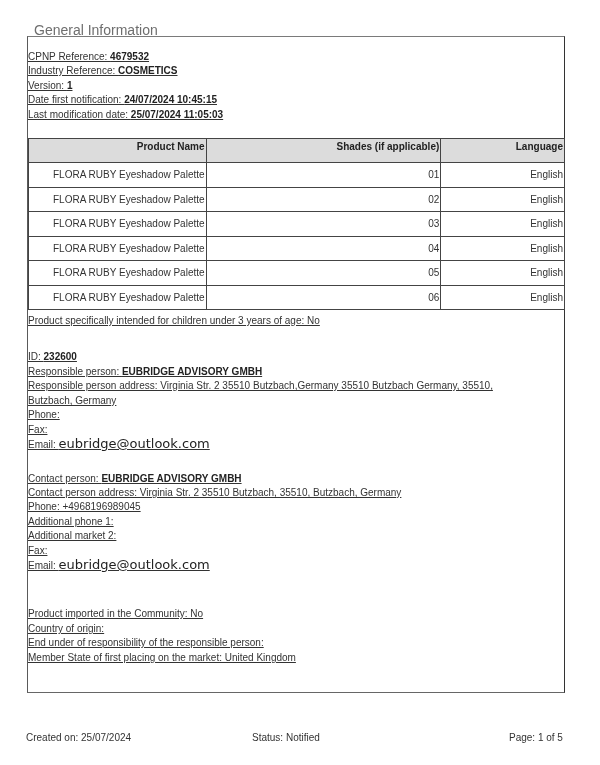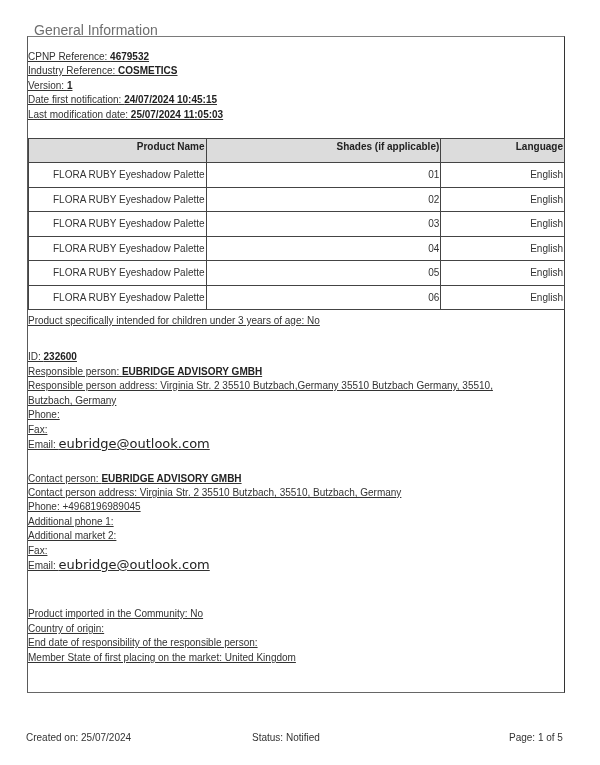--- a/index.html
+++ b/index.html
@@ -109,19 +109,19 @@
 <div class="line" style="top:473px"><span>Contact person: </span><b>EUBRIDGE ADVISORY GMBH</b></div>
 <div class="line" style="top:487px">Contact person address:  Virginia Str. 2 35510 Butzbach, 35510, Butzbach, Germany</div>
 <div class="line" style="top:501px">Phone: +4968196989045</div>
 <div class="line" style="top:516px">Additional phone 1:</div>
 <div class="line" style="top:530px">Additional market 2:</div>
 <div class="line" style="top:545px">Fax:</div>
 <div class="line" style="top:559px"><span>Email: </span><span class="mono-email">eubridge@outlook.com</span></div>
 
 <div class="line" style="top:608px">Product imported in the Community: No</div>
 <div class="line" style="top:623px">Country of origin:</div>
-<div class="line" style="top:637px">End date of responsibility of the responsible person:</div>
+<div class="line" style="top:637px">End under of responsibility of the responsible person:</div>
 <div class="line" style="top:652px">Member State of first placing on the market: United Kingdom</div>
 
 <div class="footer" style="left:26px; top:732px">Created on: 25/07/2024</div>
 <div class="footer" style="left:252px; top:732px">Status: Notified</div>
 <div class="footer" style="left:270px; top:778px">DG GROW</div>
 <div class="footer" style="left:509px; top:732px">Page: 1 of 5</div>
 
 </body></html>

